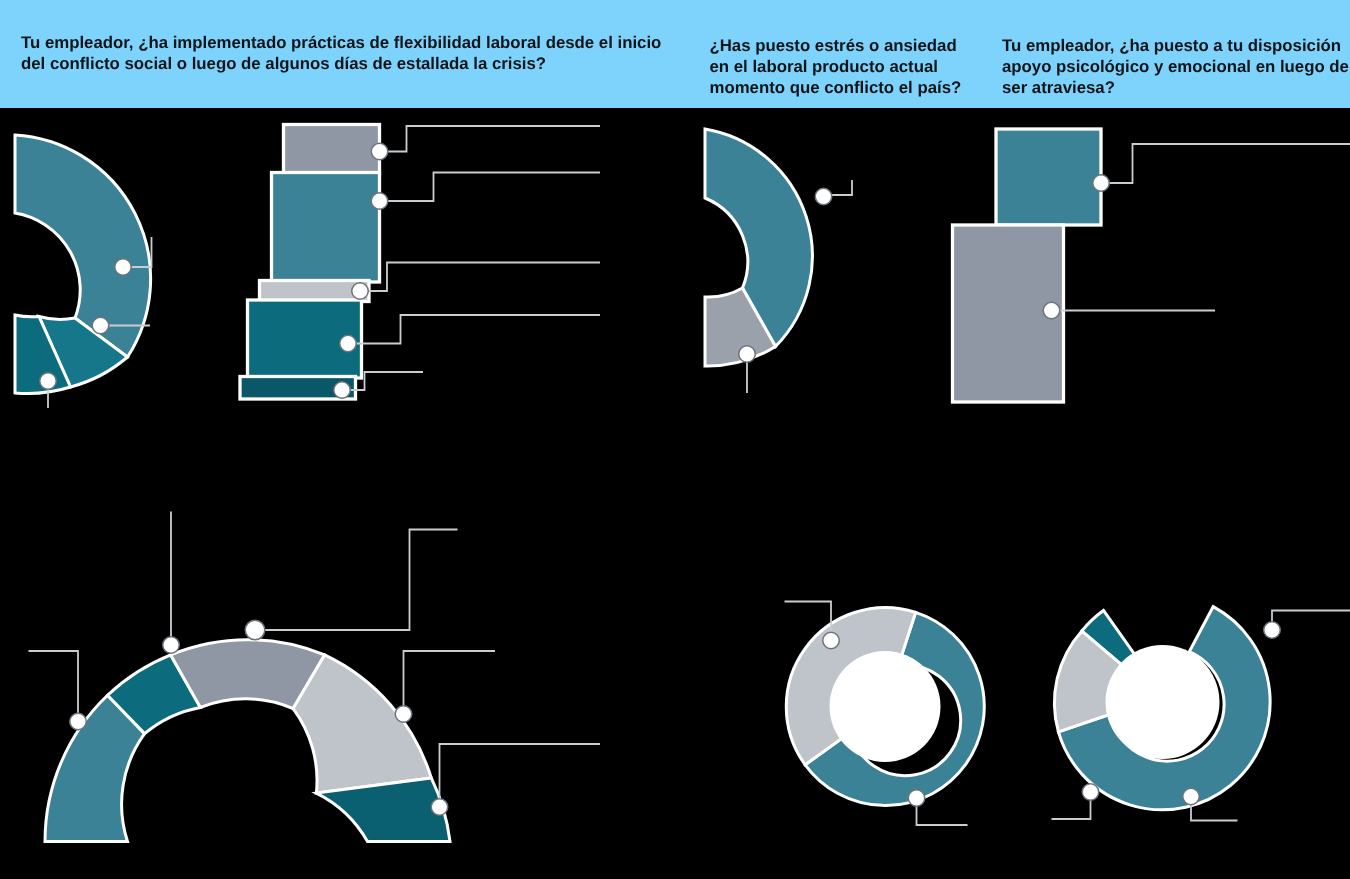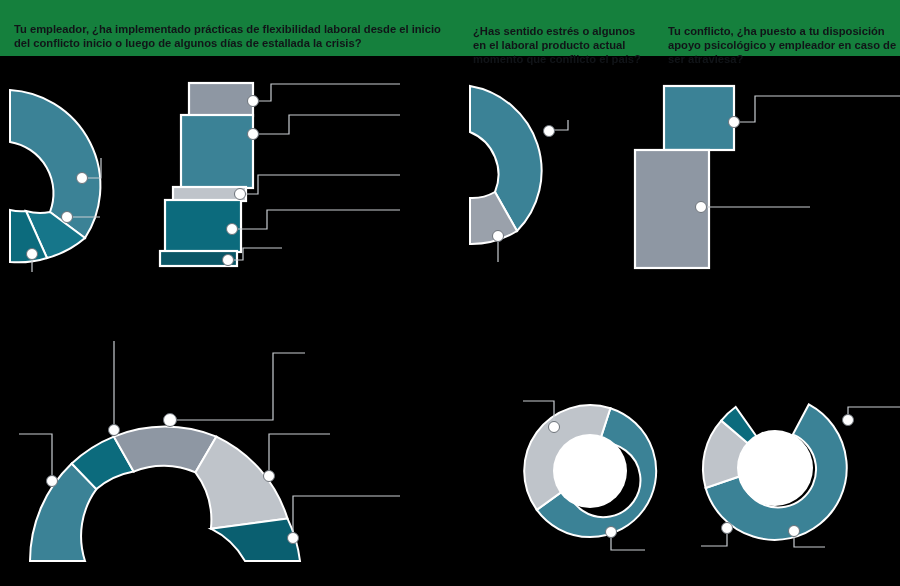--- a/index.html
+++ b/index.html
@@ -8,22 +8,22 @@
     width:900px;height:586px;
     background:#000000;
     font-family:"Liberation Sans", sans-serif;
     overflow:hidden;
     position:relative;
   }
   #stage{position:relative;width:900px;height:586px;overflow:hidden;}
 
   
   .header-band{
-    position:absolute;left:0;top:0;width:900px;height:56px;
-    background:#15803d;
+    position:absolute;left:0;top:0;width:900px;height:72px;
+    background:#7dd3fc;
   }
   .qblock{position:absolute;color:#111418;font-size:11.2px;line-height:14.2px;font-weight:600;}
   .qblock.q1{left:14px;top:22px;width:430px;}
   .qblock.q2{left:473px;top:24px;width:175px;}
   .qblock.q3{left:668px;top:24px;width:215px;}
   .qline{display:block;white-space:nowrap;}
   .qblock.q1 .qline{white-space:normal;}
 
   
   .chart-svg{position:absolute;display:block;}
@@ -34,32 +34,32 @@
 </style>
 </head>
 <body>
 
 <div id="stage">
 
   <div class="header-band">
 
     <div class="qblock q1">
       <span class="qline">Tu empleador, ¿ha implementado prácticas de flexibilidad laboral desde el inicio</span>
-      <span class="qline">del conflicto inicio o luego de algunos días de estallada la crisis?</span>
+      <span class="qline">del conflicto social o luego de algunos días de estallada la crisis?</span>
     </div>
 
     <div class="qblock q2">
-      <span class="qline">¿Has sentido estrés o algunos</span>
+      <span class="qline">¿Has puesto estrés o ansiedad</span>
       <span class="qline">en el laboral producto actual</span>
       <span class="qline">momento que conflicto el país?</span>
     </div>
 
     <div class="qblock q3">
-      <span class="qline">Tu conflicto, ¿ha puesto a tu disposición</span>
-      <span class="qline">apoyo psicológico y empleador en caso de</span>
+      <span class="qline">Tu empleador, ¿ha puesto a tu disposición</span>
+      <span class="qline">apoyo psicológico y emocional en luego de</span>
       <span class="qline">ser atraviesa?</span>
     </div>
   </div>
 
   <svg class="chart-svg" style="left:0px;top:72px;" width="320" height="200" viewBox="0 0 320 200">
     <g>
 
       <path class="seg" fill="#3b8296" d="M 10 18 A 96 96 0 0 1 85 166 L 50 140 A 52 52 0 0 0 10 70 Z"></path>
       <path class="seg" fill="#16768a" d="M 85 166 A 96 96 0 0 1 47 186 L 26 139 A 52 52 0 0 0 50 140 Z"></path>
       <path class="seg" fill="#0c6b7d" d="M 47 186 A 96 96 0 0 1 10 190 L 10 138 A 52 52 0 0 0 26 139 Z"></path>

